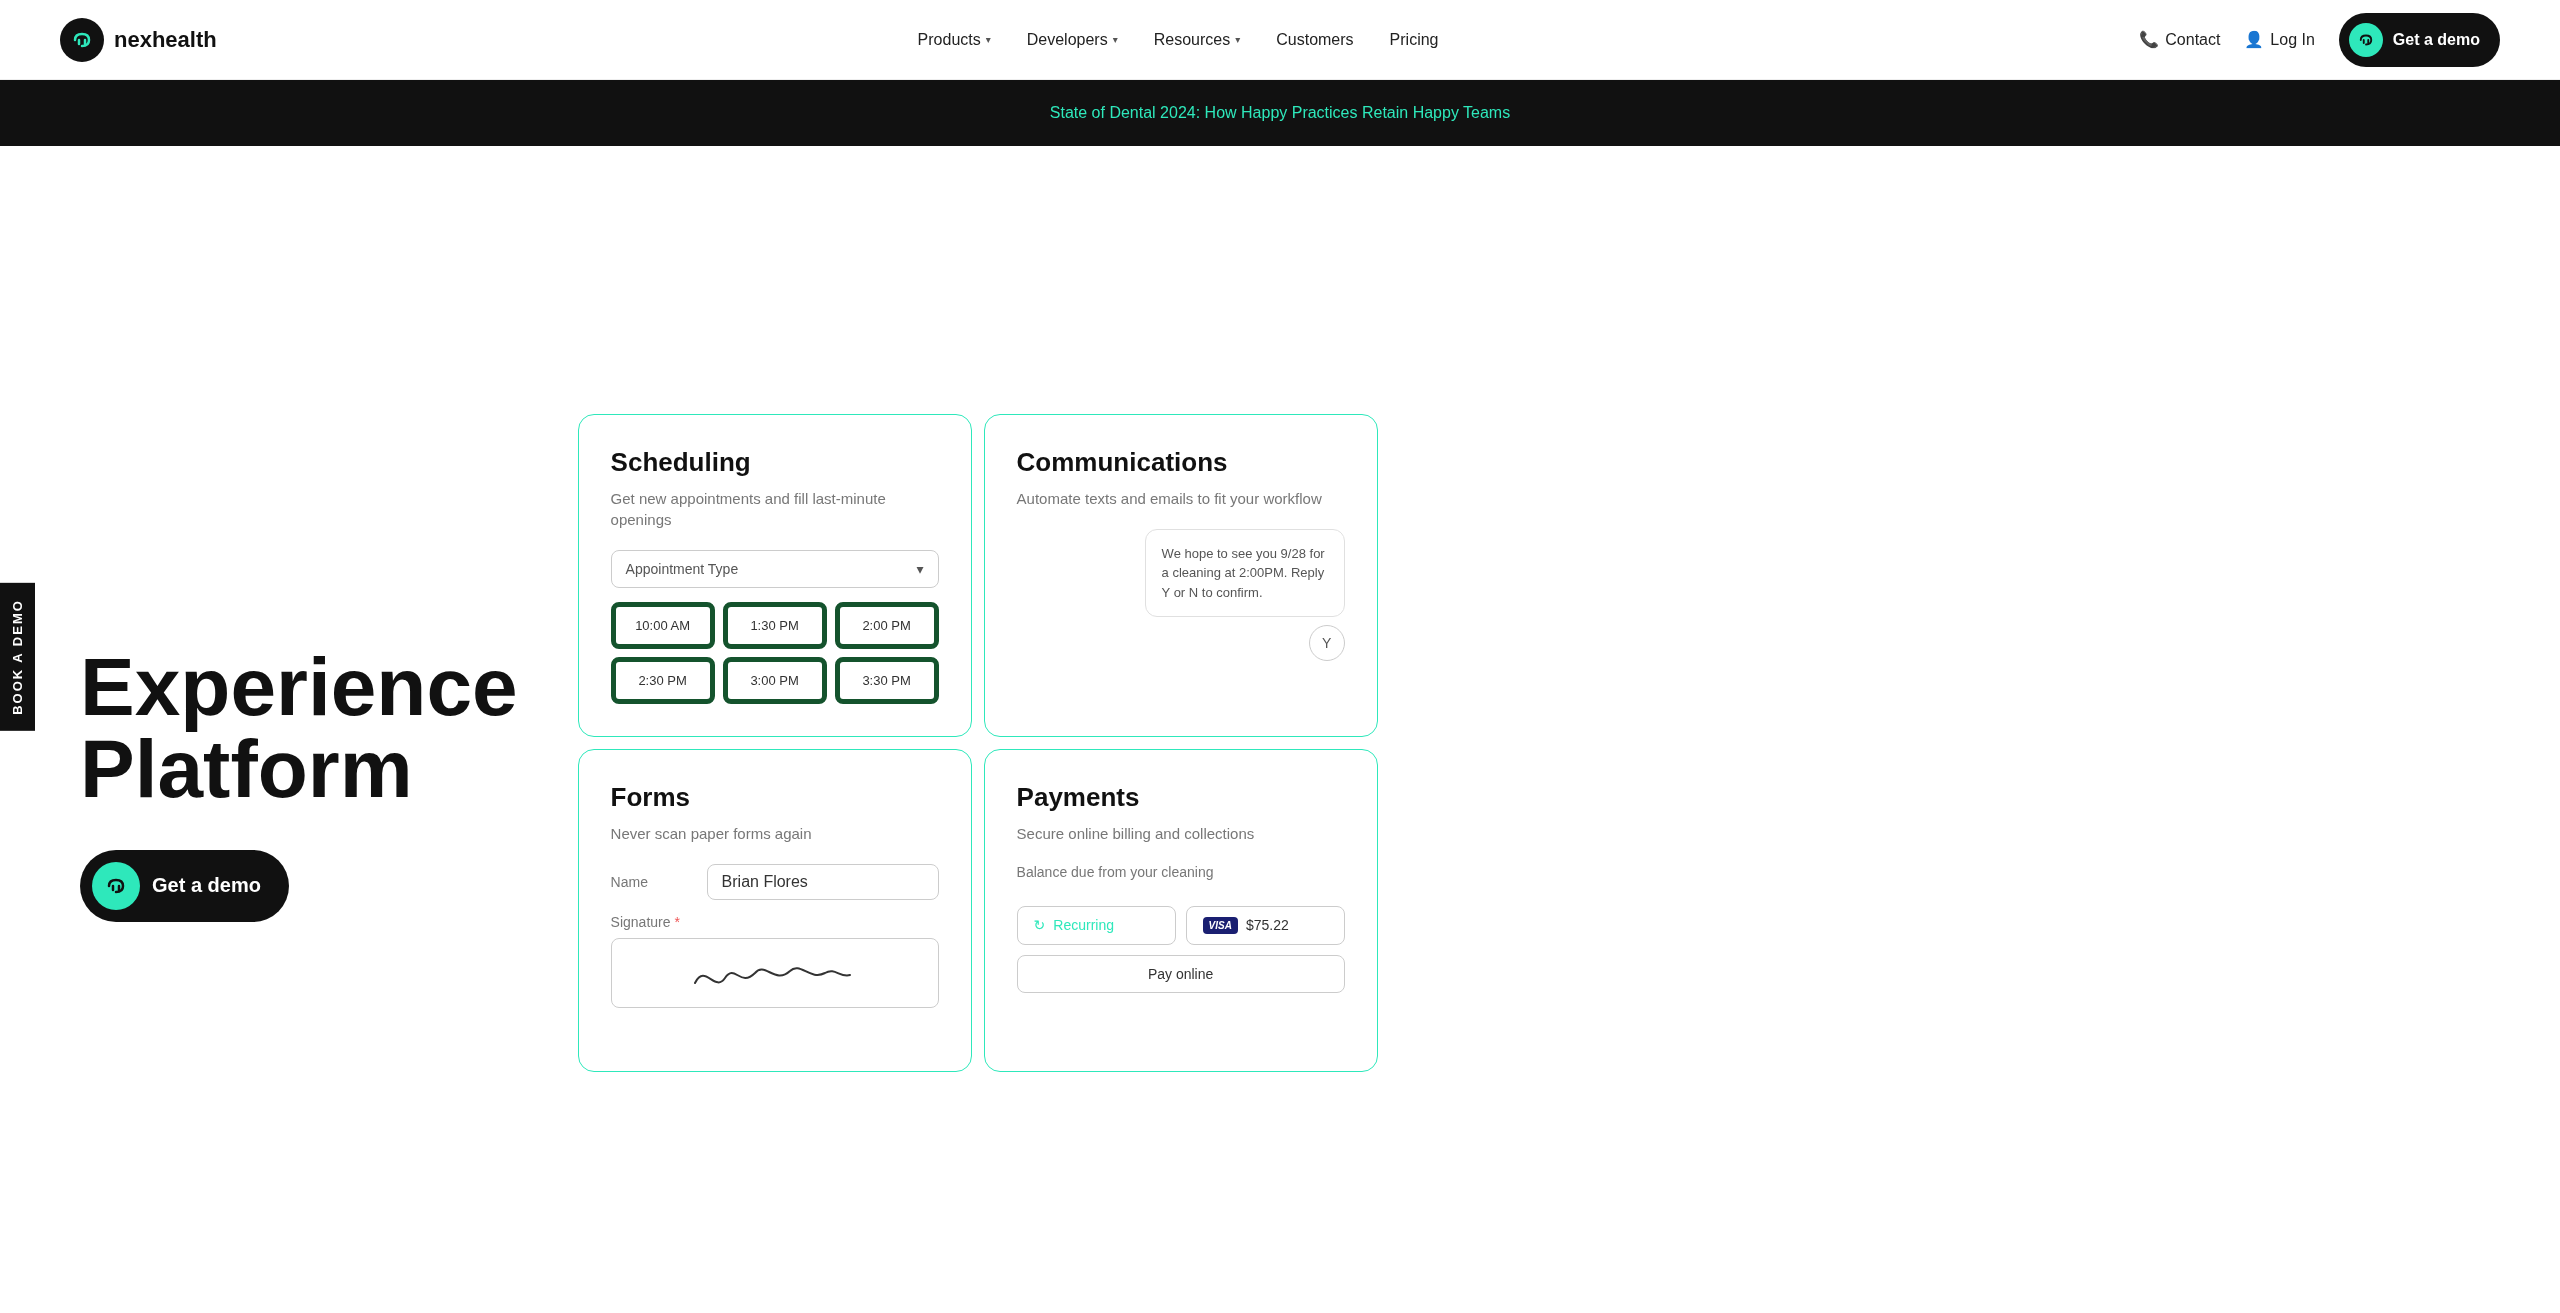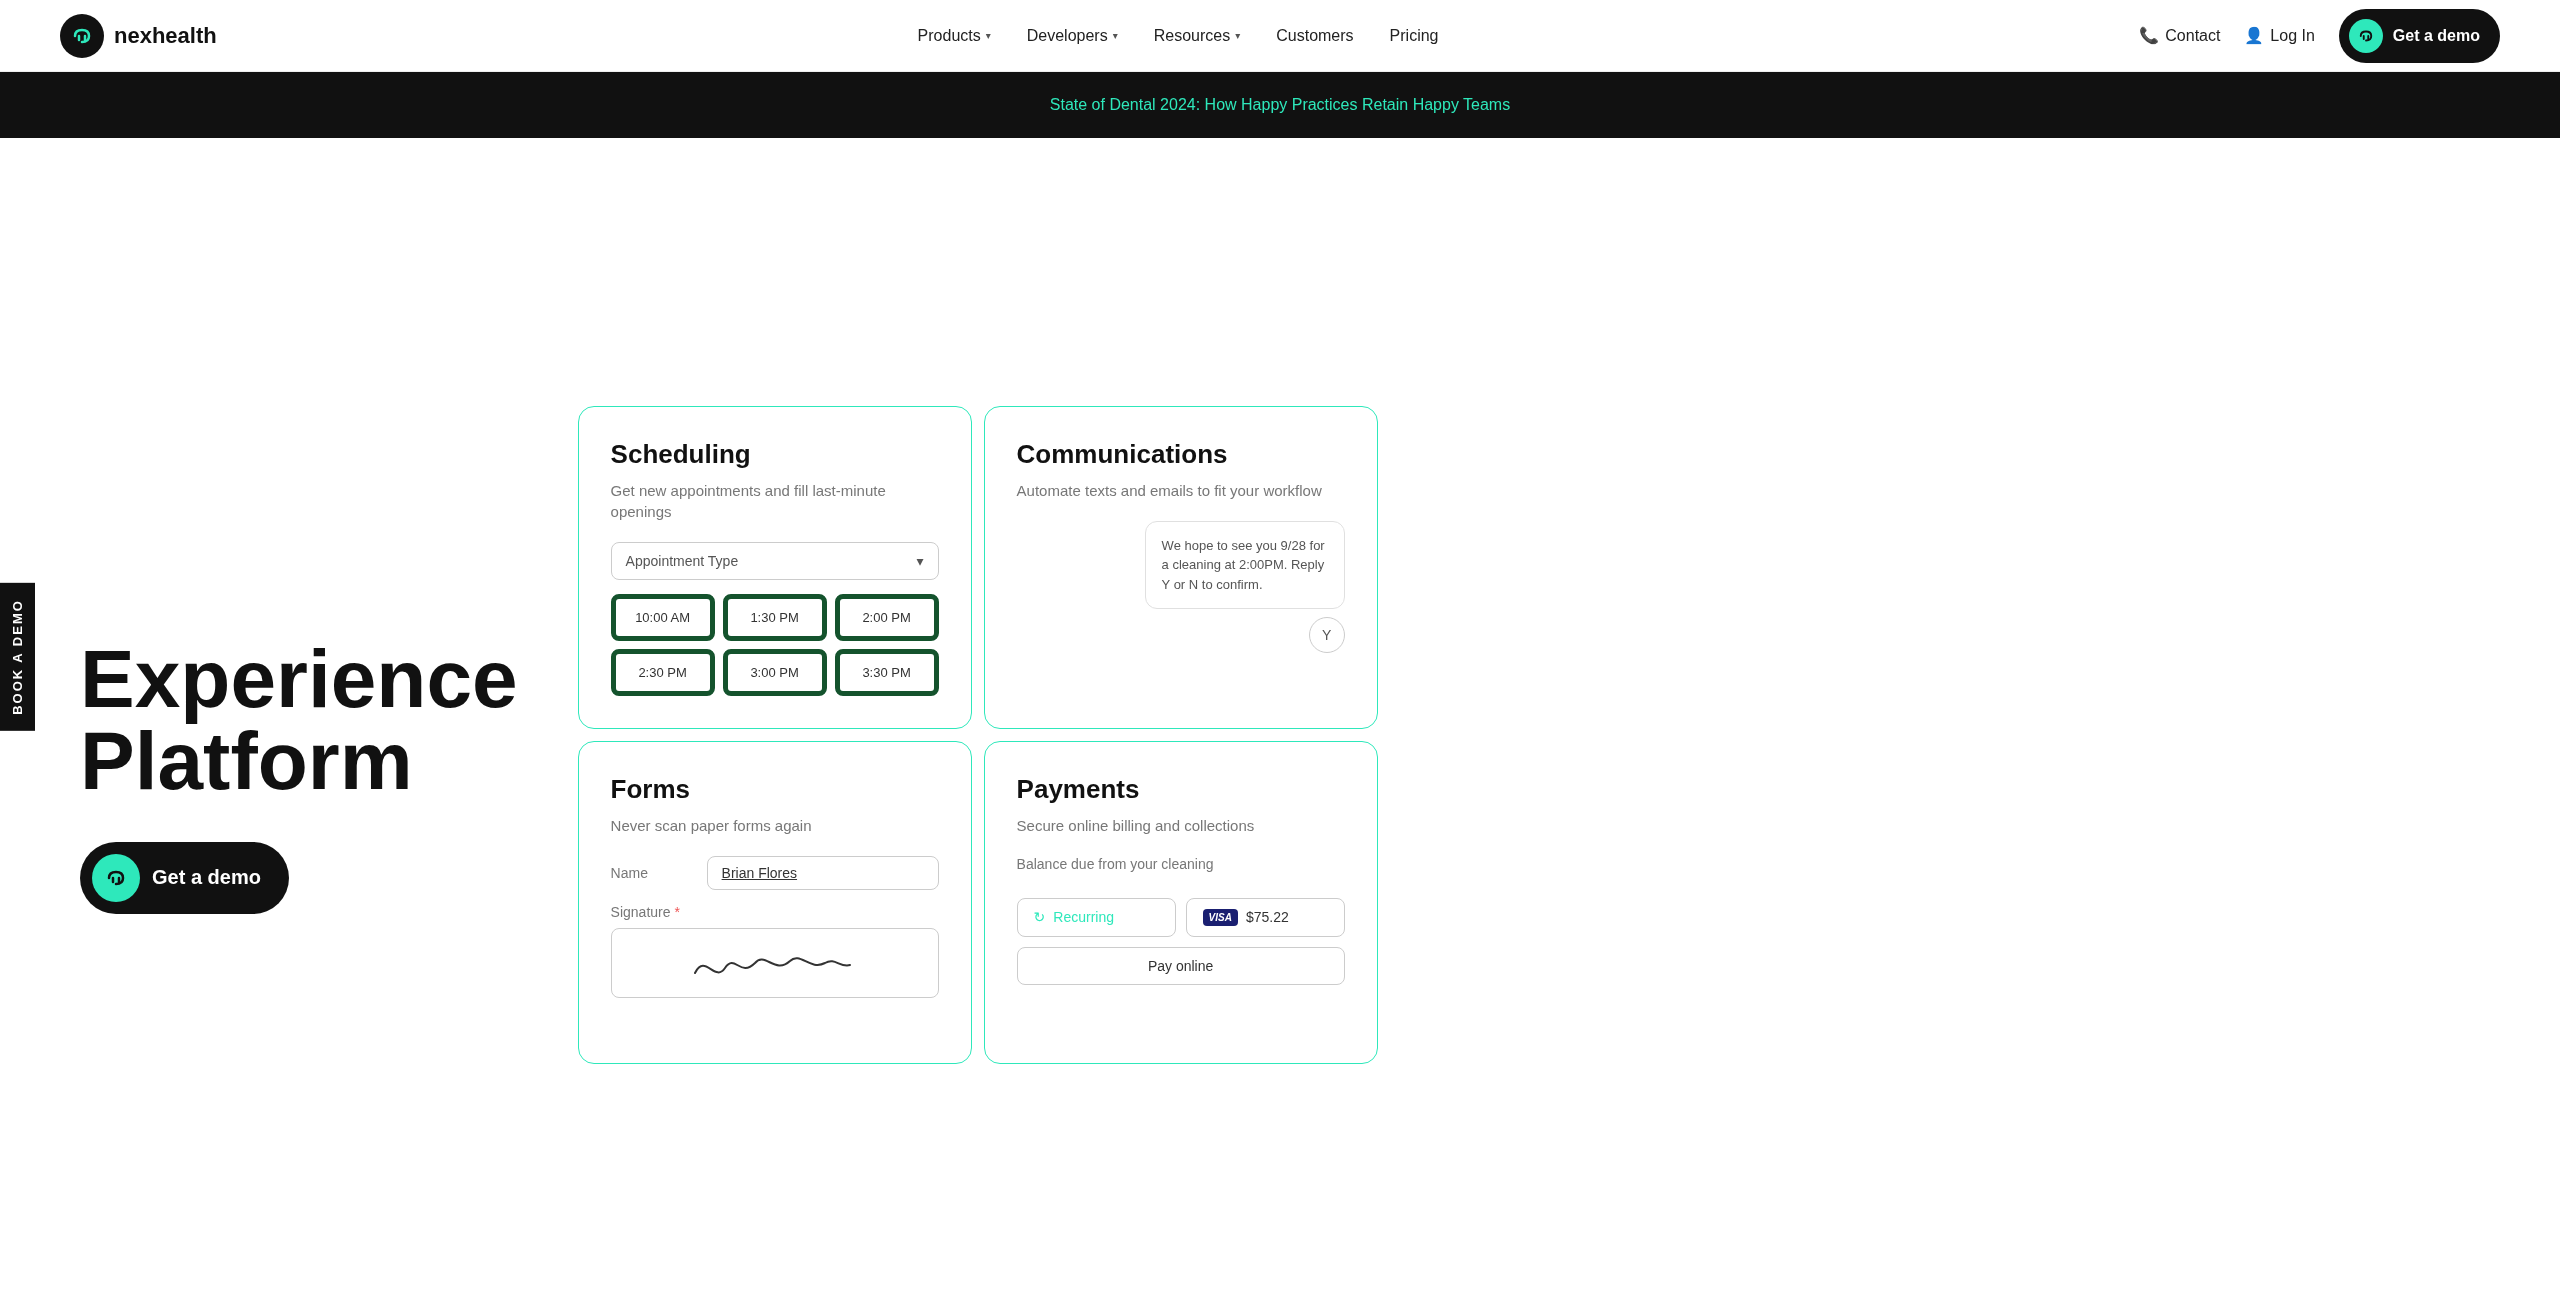--- a/index.html
+++ b/index.html
@@ -1,21 +1,21 @@
 <!DOCTYPE html>
 <html><head>
   <meta charset="utf-8">
   <style>
     * { margin: 0; padding: 0; box-sizing: border-box; }
     body { font-family: -apple-system, BlinkMacSystemFont, 'Segoe UI', sans-serif; background: #fff; overflow-x: hidden; }
 
     
     nav {
       display: flex; align-items: center; justify-content: space-between;
-      padding: 14px 60px; height: 72px; border-bottom: 1px solid #eee;
+      padding: 14px 60px; height: 80px; border-bottom: 1px solid #eee;
       position: relative; z-index: 10; background: #fff;
     }
     .nav-logo { display: flex; align-items: center; gap: 10px; text-decoration: none; }
     .logo-icon {
       width: 44px; height: 44px; border-radius: 50%; background: #111;
       display: flex; align-items: center; justify-content: center;
     }
     .logo-icon svg { width: 24px; height: 24px; }
     .logo-text { font-size: 22px; font-weight: 700; color: #111; }
     .nav-links { display: flex; align-items: center; gap: 36px; }
@@ -111,21 +111,21 @@
       width: 36px; height: 36px; border-radius: 50%; border: 1px solid #ccc;
       display: flex; align-items: center; justify-content: center;
       font-size: 14px; color: #555; margin-left: auto; margin-top: 8px; cursor: pointer;
     }
 
     
     .form-field { display: flex; align-items: center; gap: 16px; margin-bottom: 14px; }
     .form-label { font-size: 14px; color: #777; width: 80px; }
     .form-input {
       flex: 1; border: 1px solid #ccc; border-radius: 8px;
-      padding: 8px 14px; font-size: 14px; color: #333; text-decoration: underline;
+      padding: 8px 14px; font-size: 16px; color: #333;
     }
     .signature-box {
       border: 1px solid #ccc; border-radius: 8px;
       height: 70px; background: #fff; display: flex; align-items: center;
       justify-content: center; overflow: hidden;
     }
     .sig-label { font-size: 14px; color: #777; margin-bottom: 8px; }
     .sig-required { color: #e55; }
 
     

